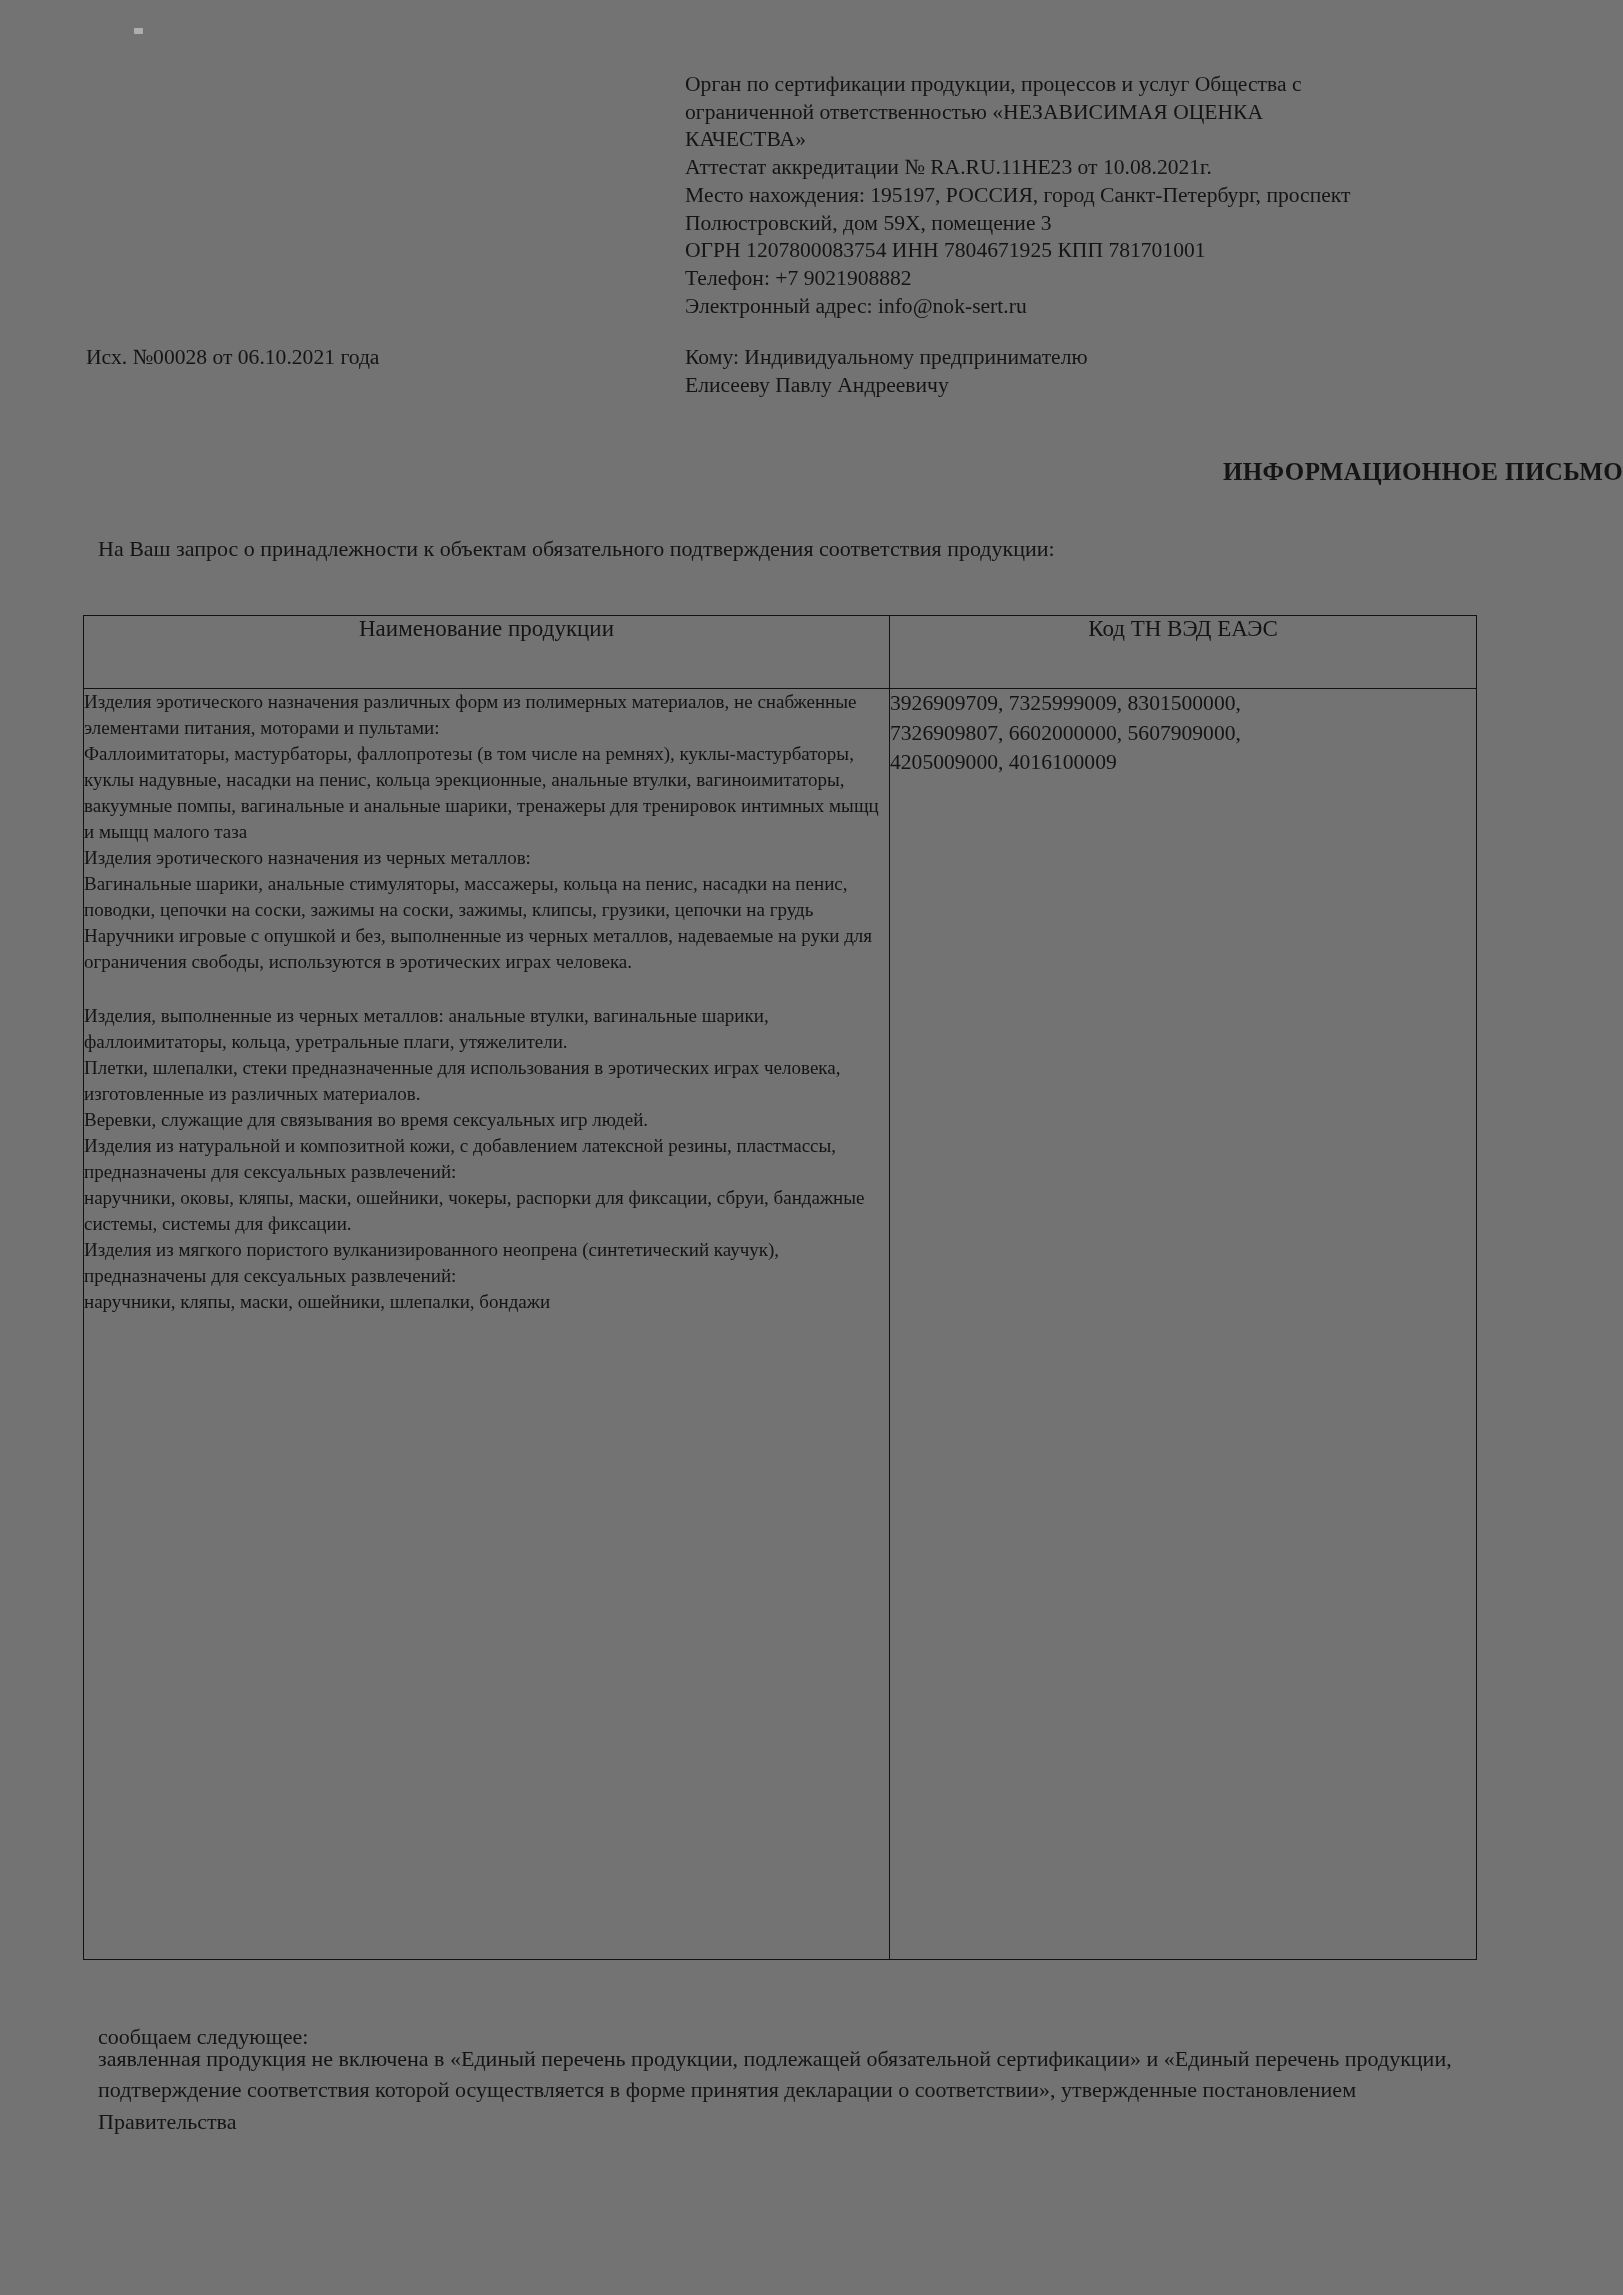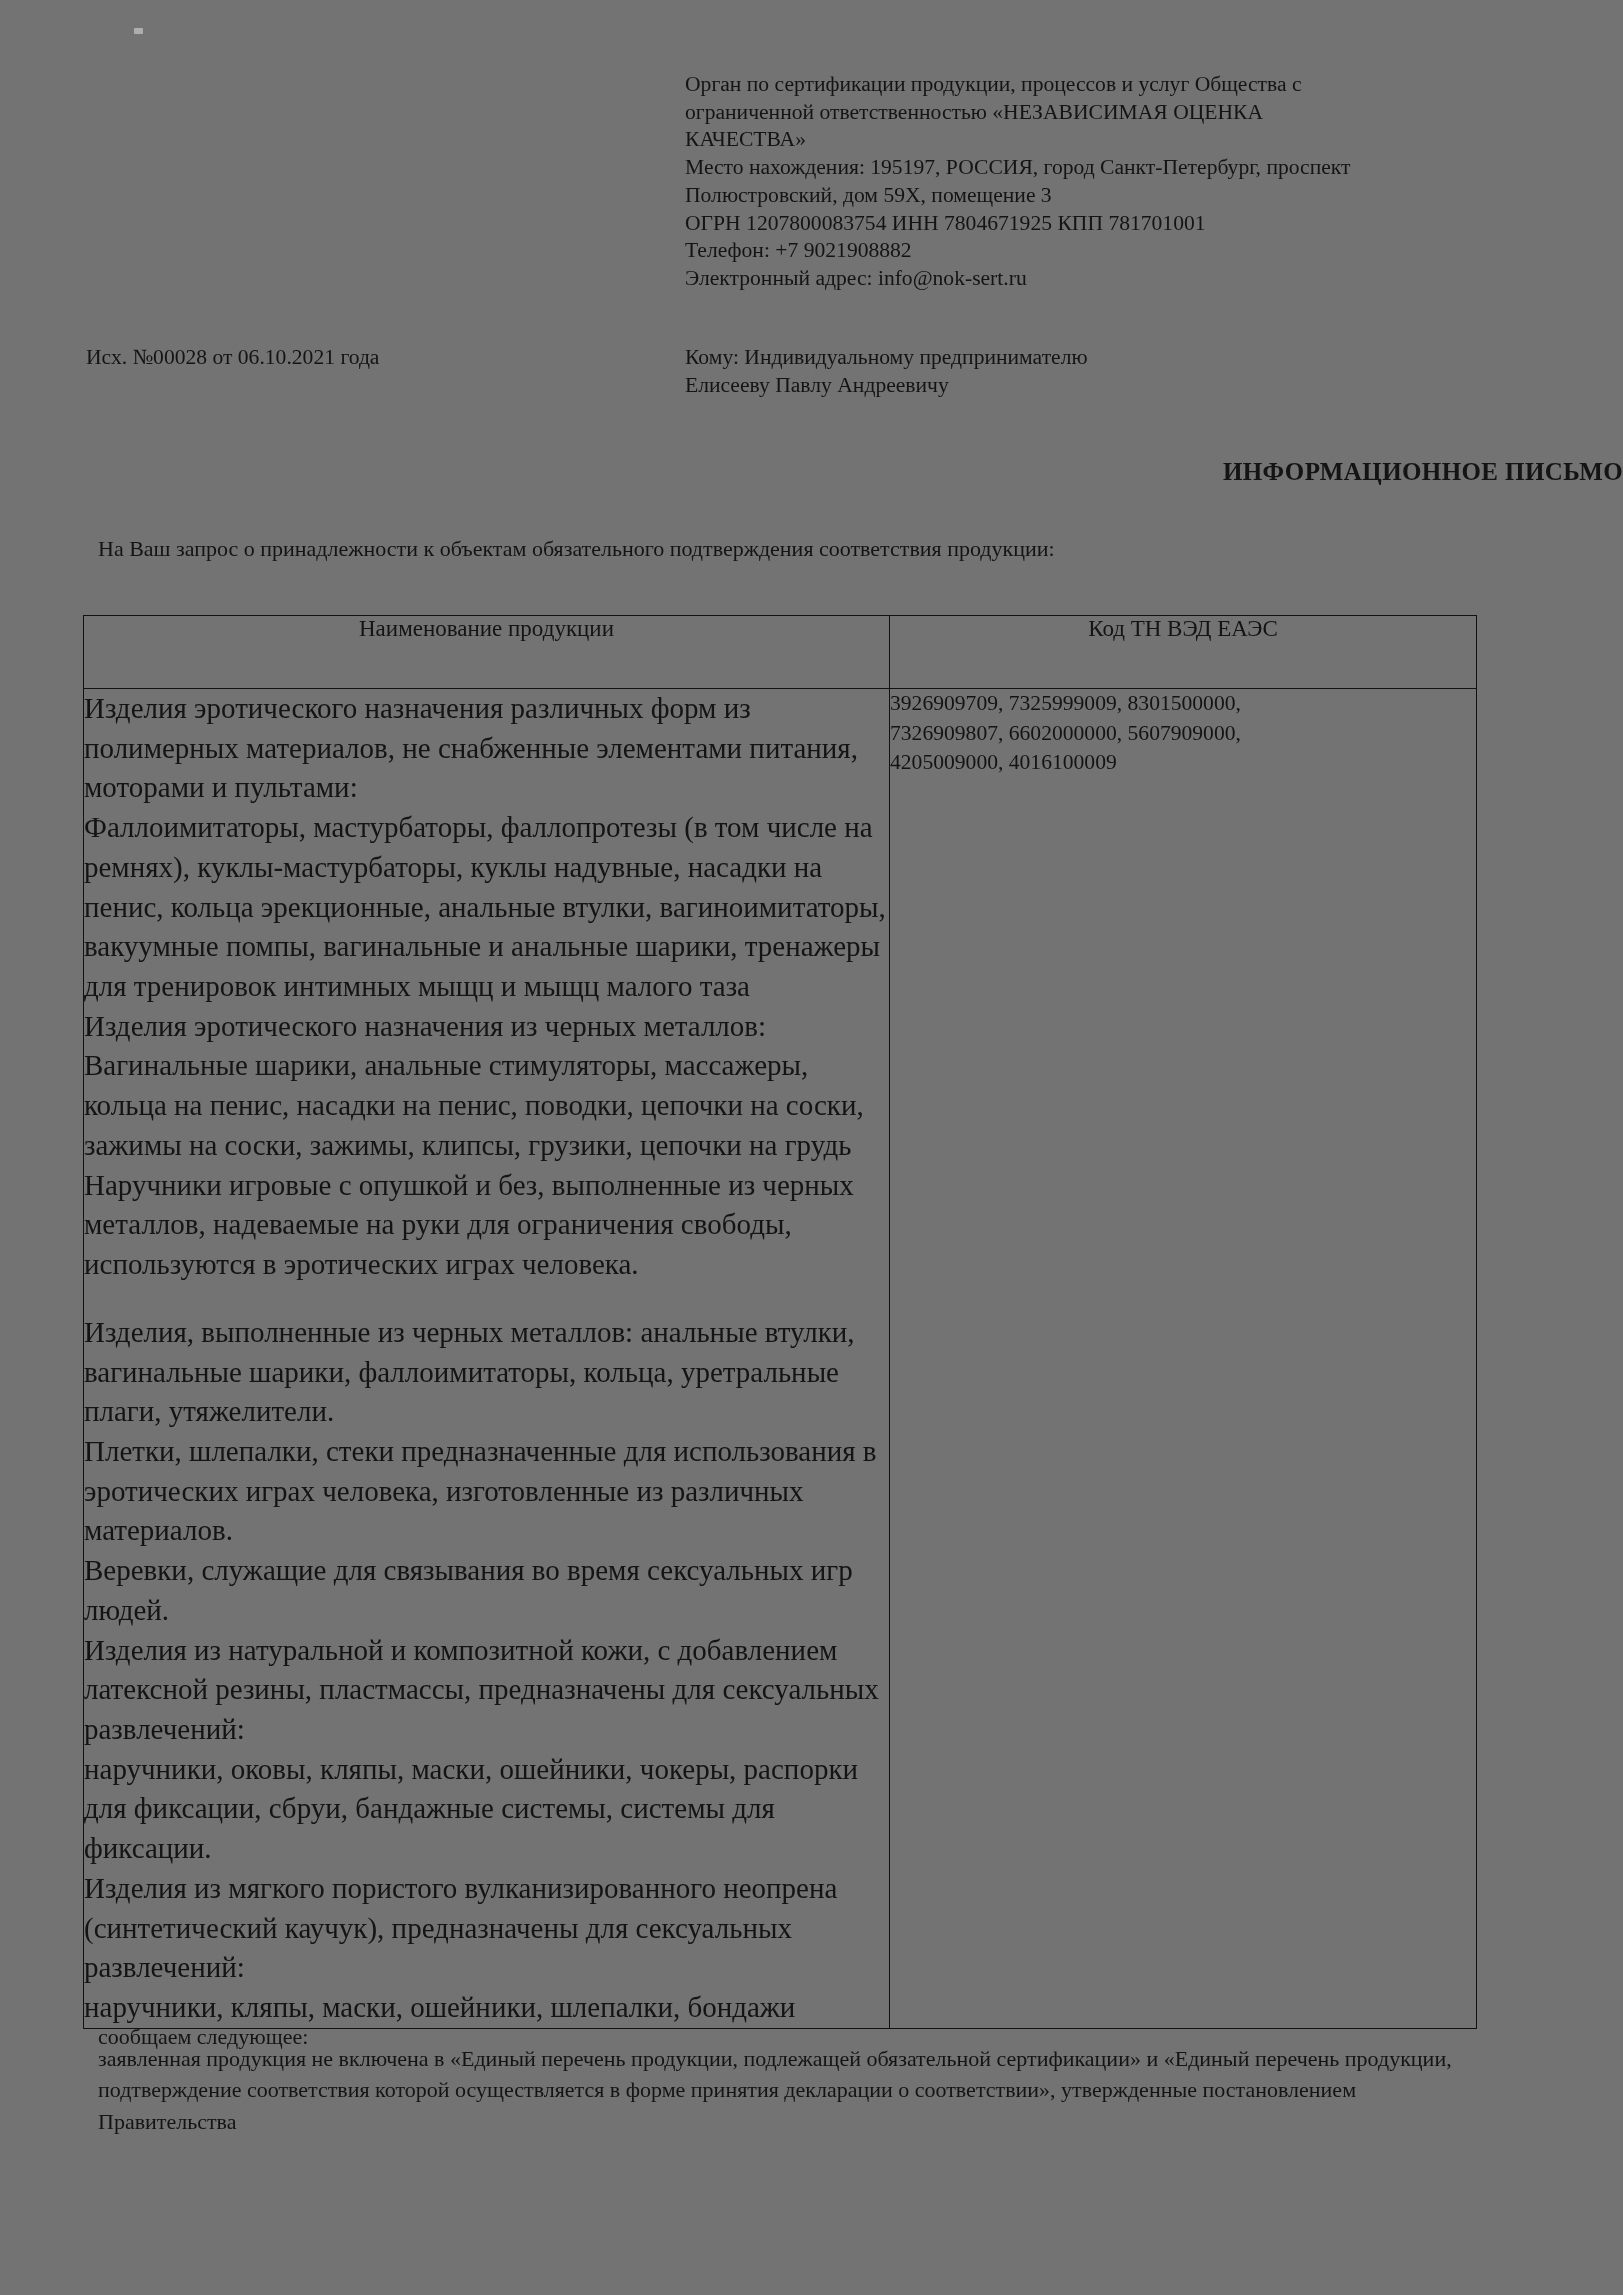--- a/index.html
+++ b/index.html
@@ -112,21 +112,21 @@
     height: 72px;
     text-align: center;
     font-weight: normal;
     font-size: 23px;
     padding-top: 9.2px;
     vertical-align: top;
   }
 
   .cell-name {
     padding: 9.2px 6.5px 11.8px 9.2px;
-    font-size: 29px;
+    font-size: 19px;
     line-height: 1.37;
     height: 1270px;
     margin-left: 10px;
   }
   .cell-name .blank-line { height: 28px; }
   .cell-name p { margin: 0; }
 
   .cell-code {
     padding: 10.5px 10.5px 0 10.5px;
     font-size: 21.6px;
@@ -158,20 +158,21 @@
 <body>
 
 <div class="page">
 
   <div class="scan-speck"></div>
 
   <div class="letterhead">
     <div>Орган по сертификации продукции, процессов и услуг Общества с</div>
     <div>ограниченной ответственностью «НЕЗАВИСИМАЯ ОЦЕНКА</div>
     <div>КАЧЕСТВА»</div>
+    <div>Аттестат аккредитации № RA.RU.11НЕ23 от 10.08.2021г.</div>
     <div>Место нахождения: 195197, РОССИЯ, город Санкт-Петербург, проспект</div>
     <div>Полюстровский, дом 59Х, помещение 3</div>
     <div>ОГРН 1207800083754 ИНН 7804671925 КПП 781701001</div>
     <div>Телефон: +7 9021908882</div>
     <div>Электронный адрес: info@nok-sert.ru</div>
   </div>
 
   <div class="ref-row">
     <div class="ref-no">Исх. №00028 от 06.10.2021 года</div>
     <div class="addressee">

